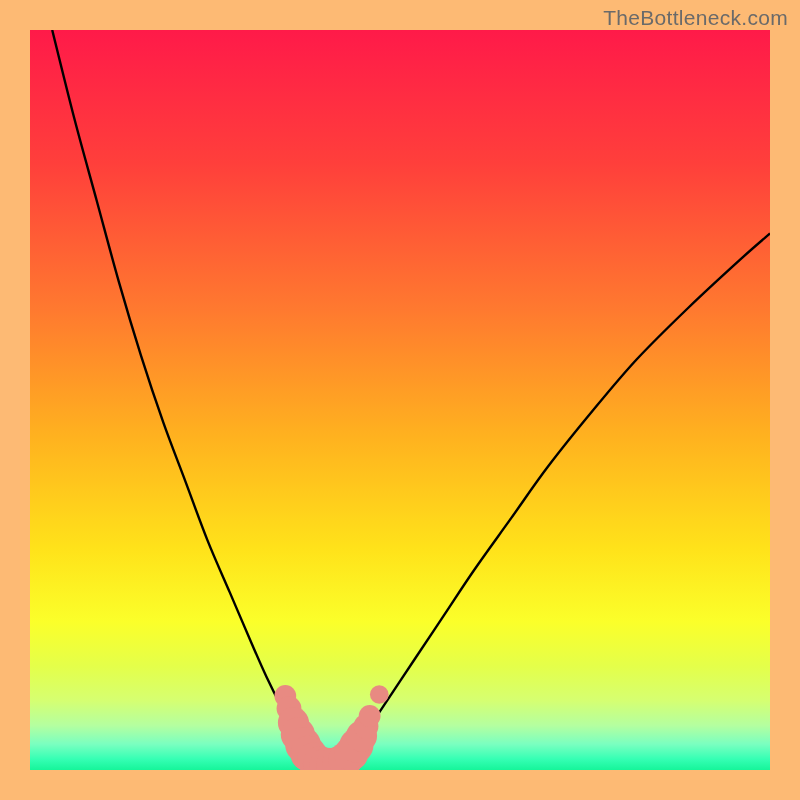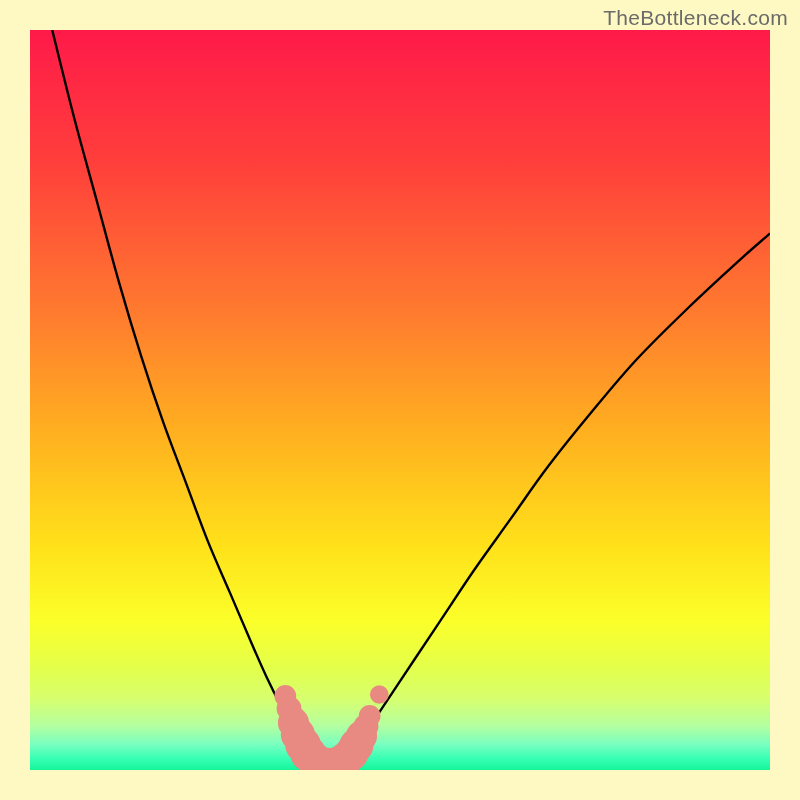--- a/index.html
+++ b/index.html
@@ -8,21 +8,21 @@
     width: 800px;
     height: 800px;
     overflow: hidden;
     background: #000;
     font-family: Arial, Helvetica, sans-serif;
   }
   #stage {
     position: relative;
     width: 800px;
     height: 800px;
-    background: #fef9c3;
+    background: #fdba74;
   }
   #plot-area {
     position: absolute;
     left: 30px;
     top: 30px;
     width: 740px;
     height: 740px;
     overflow: hidden;
   }
   #gradient-bg {

